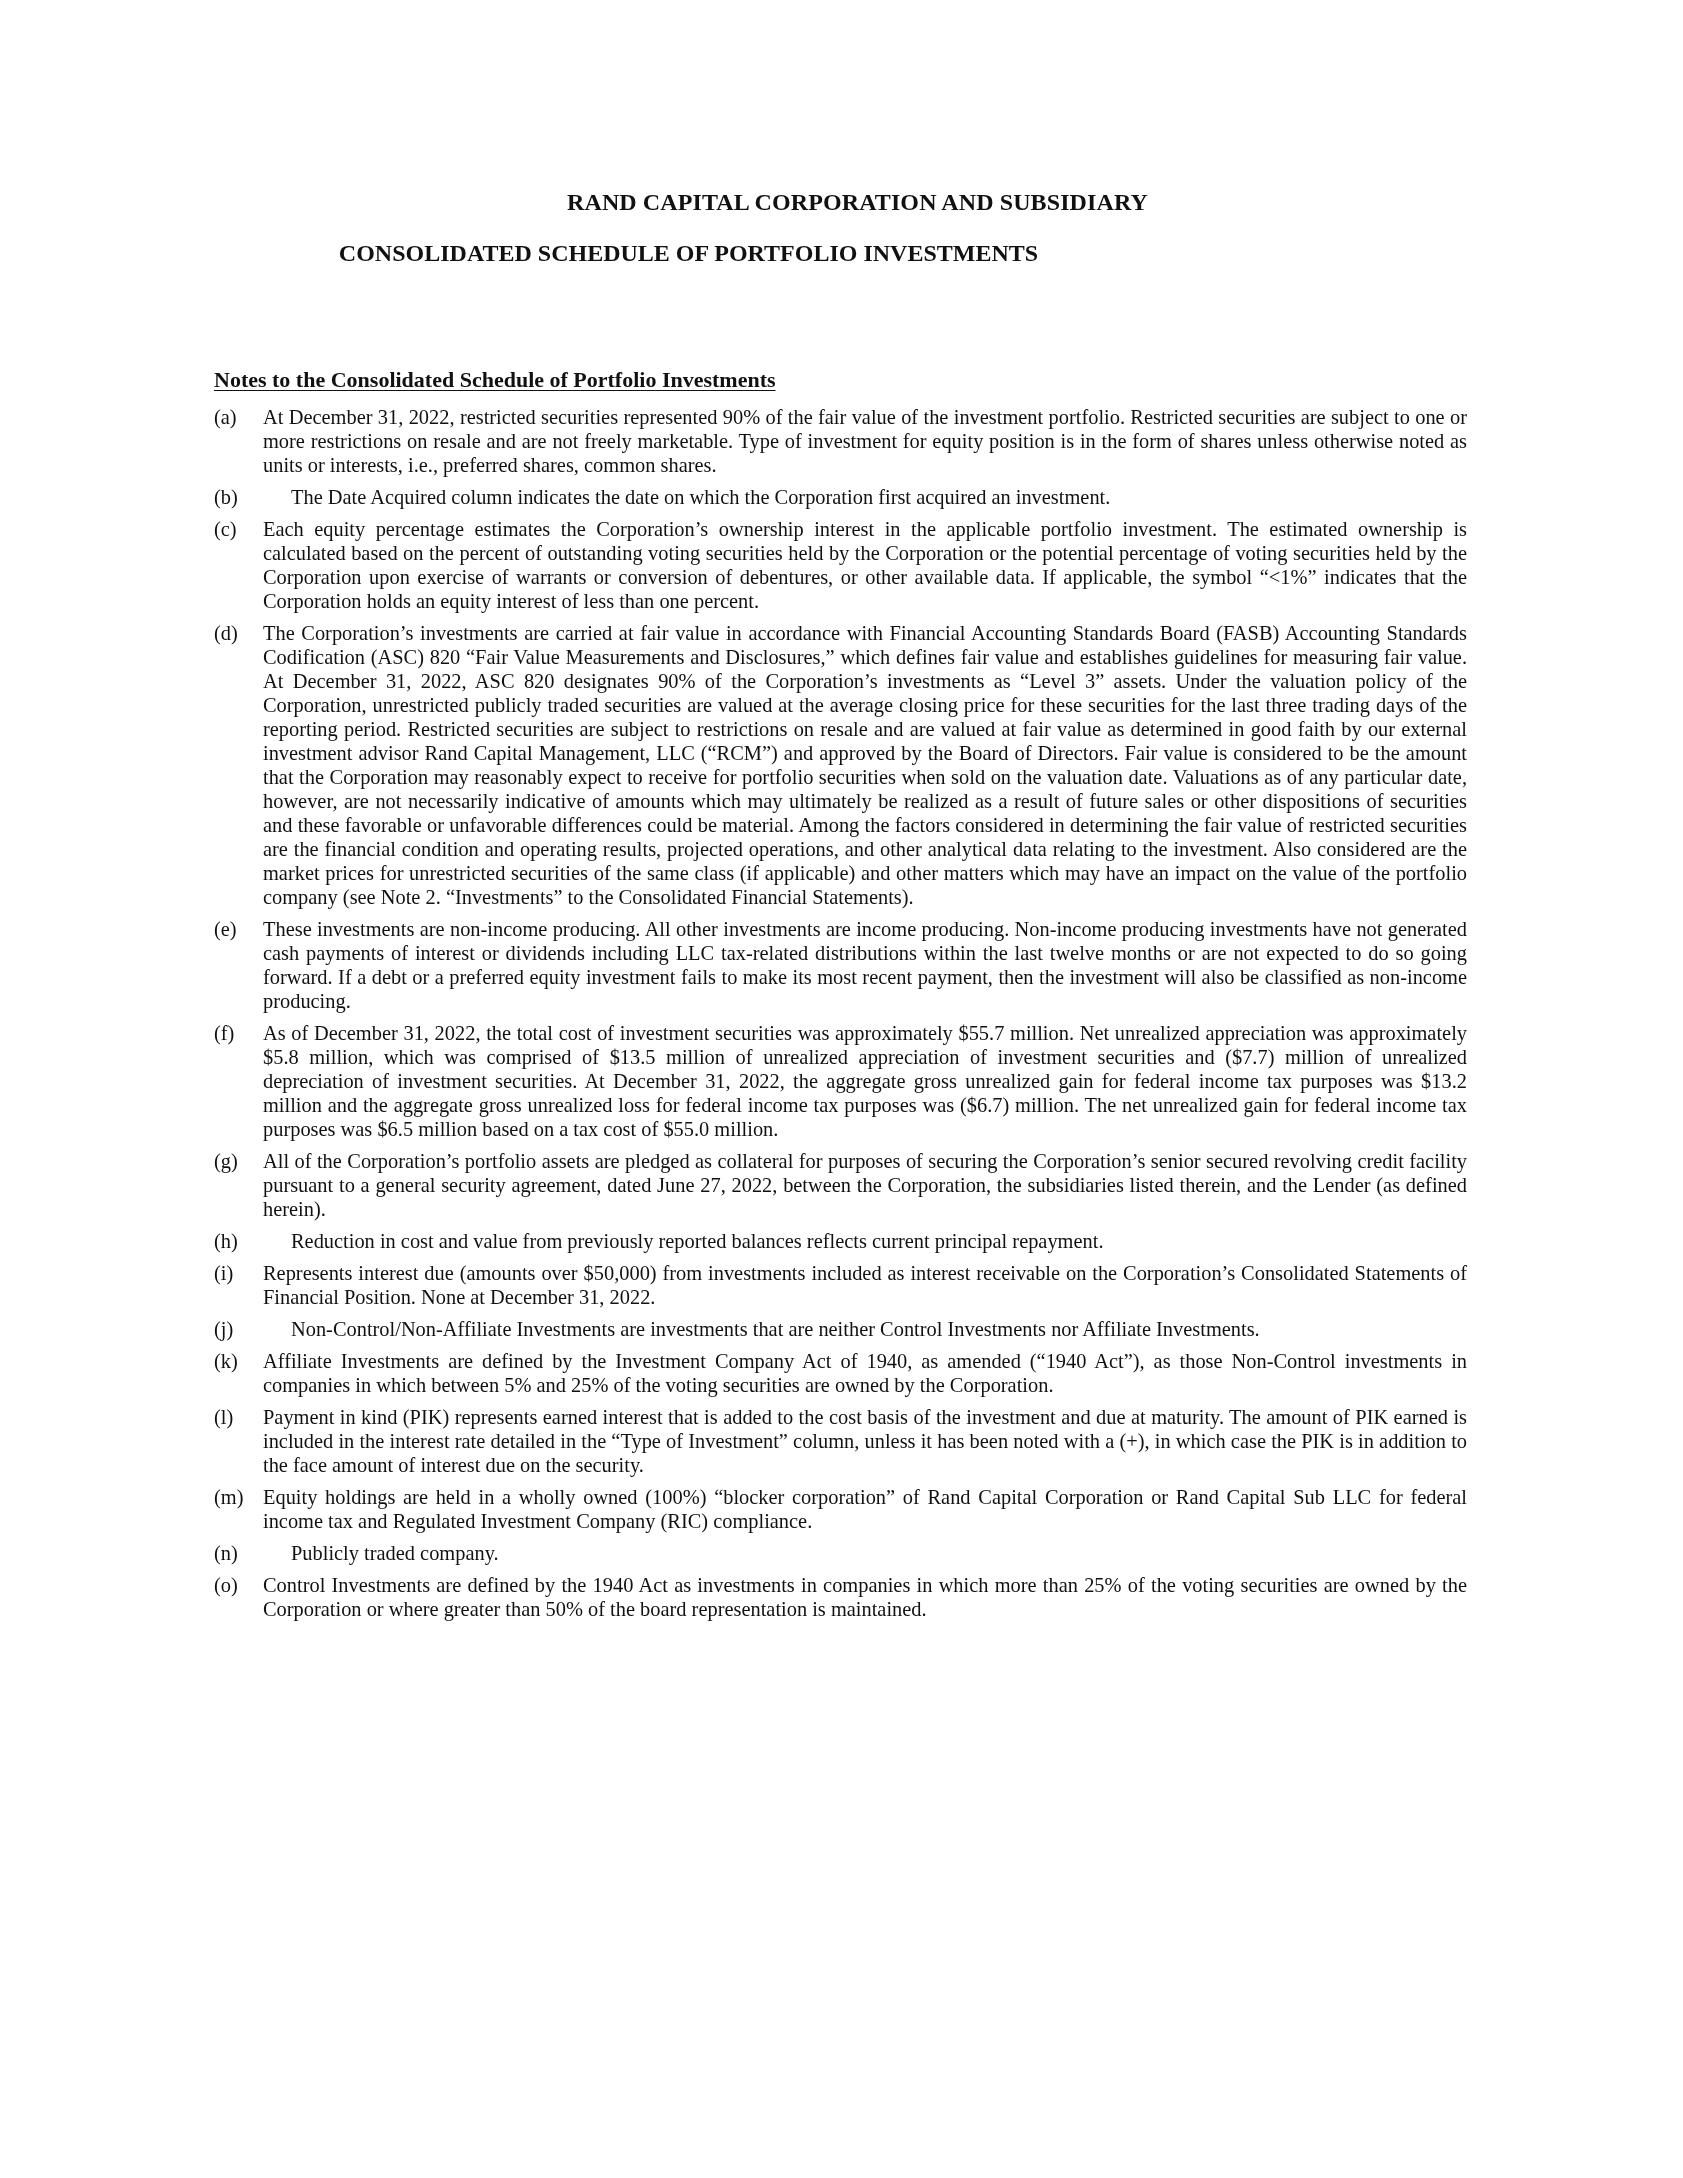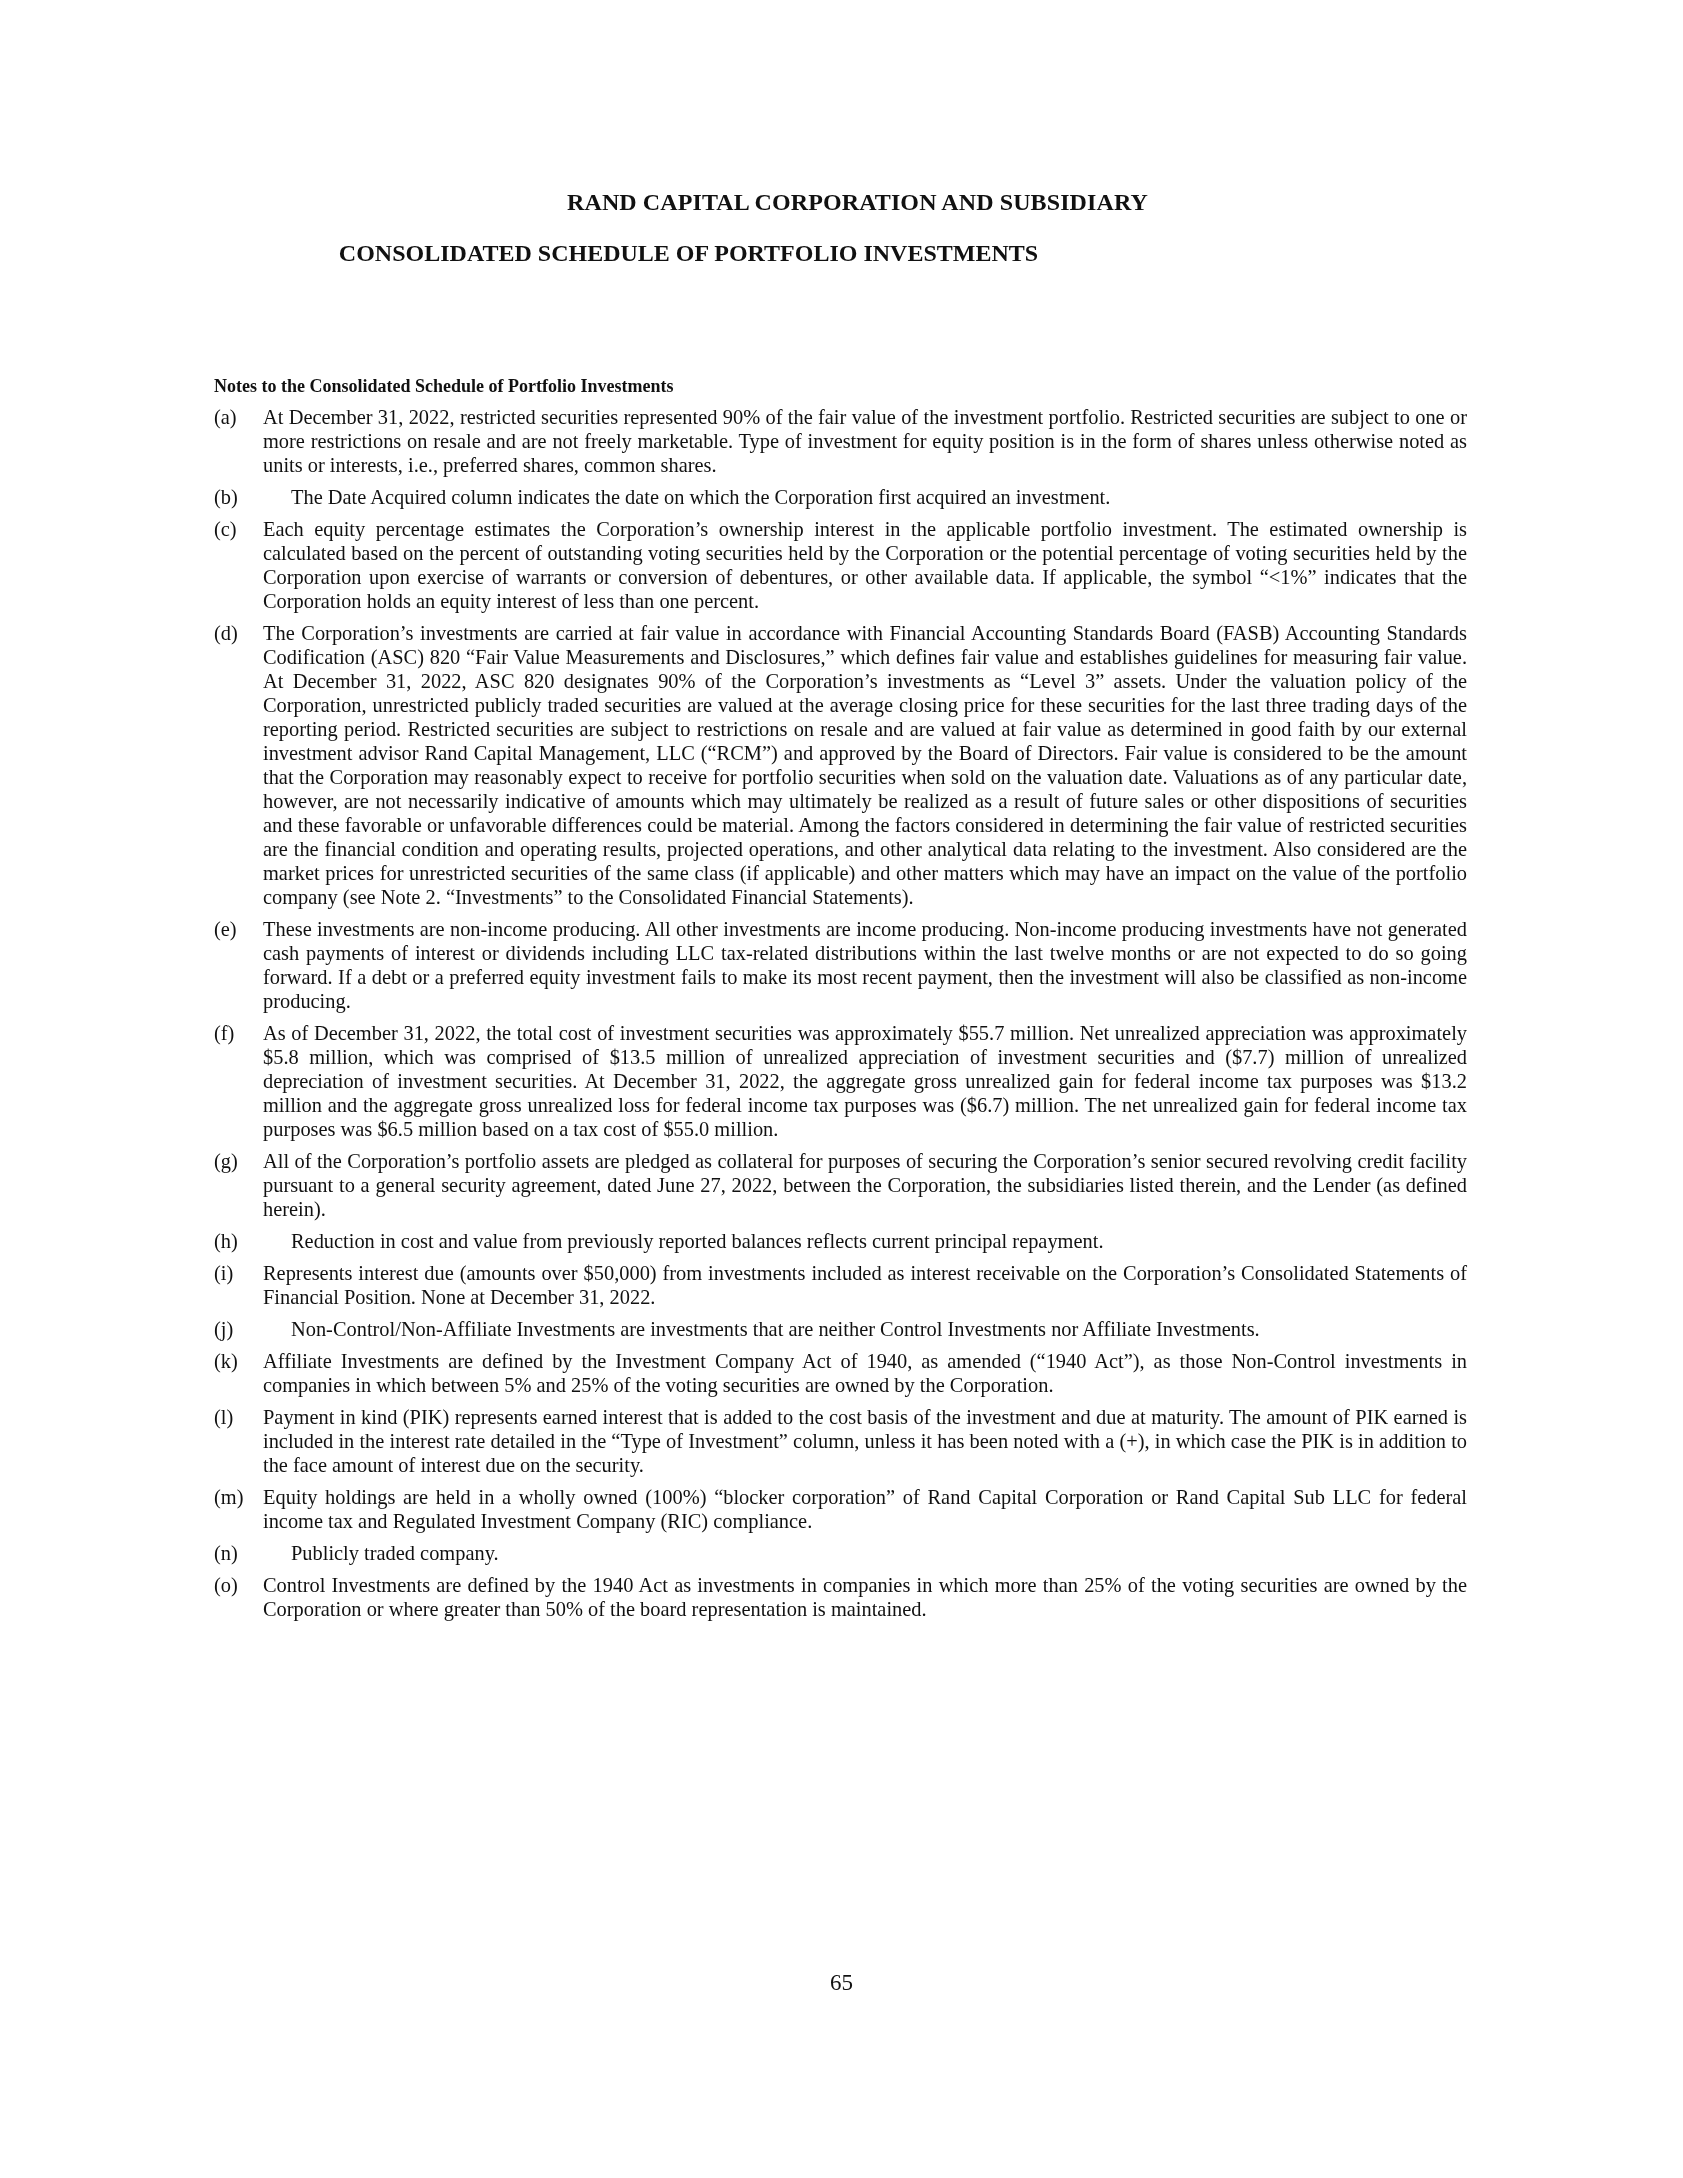--- a/index.html
+++ b/index.html
@@ -49,24 +49,24 @@
       width: 1683px;
       text-align: center;
       font-weight: bold;
       font-size: 24px;
     }
     .notes-heading {
       position: absolute;
       top: 367px;
       left: 214px;
       font-weight: bold;
-      font-size: 18px;
+      font-size: 22px;
+      text-decoration: underline;
       text-underline-offset: 3px;
       text-decoration-thickness: 1px;
-      margin-top: 9px;
     }
     .notes-list {
       position: absolute;
       top: 405px;
       left: 214px;
       width: 1253px;
       margin: 0;
       padding: 0;
       list-style: none;
     }
@@ -165,15 +165,14 @@
     <li class="note">
       <span class="note-marker">(n)</span>
       <span class="note-text single">Publicly traded company.</span>
     </li>
     <li class="note">
       <span class="note-marker">(o)</span>
       <span class="note-text">Control Investments are defined by the 1940 Act as investments in companies in which more than 25% of the voting securities are owned by the Corporation or where greater than 50% of the board representation is maintained.</span>
     </li>
   </ul>
 
-  <div class="page-number">65</div>
 </div>
 
 
 </body></html>

